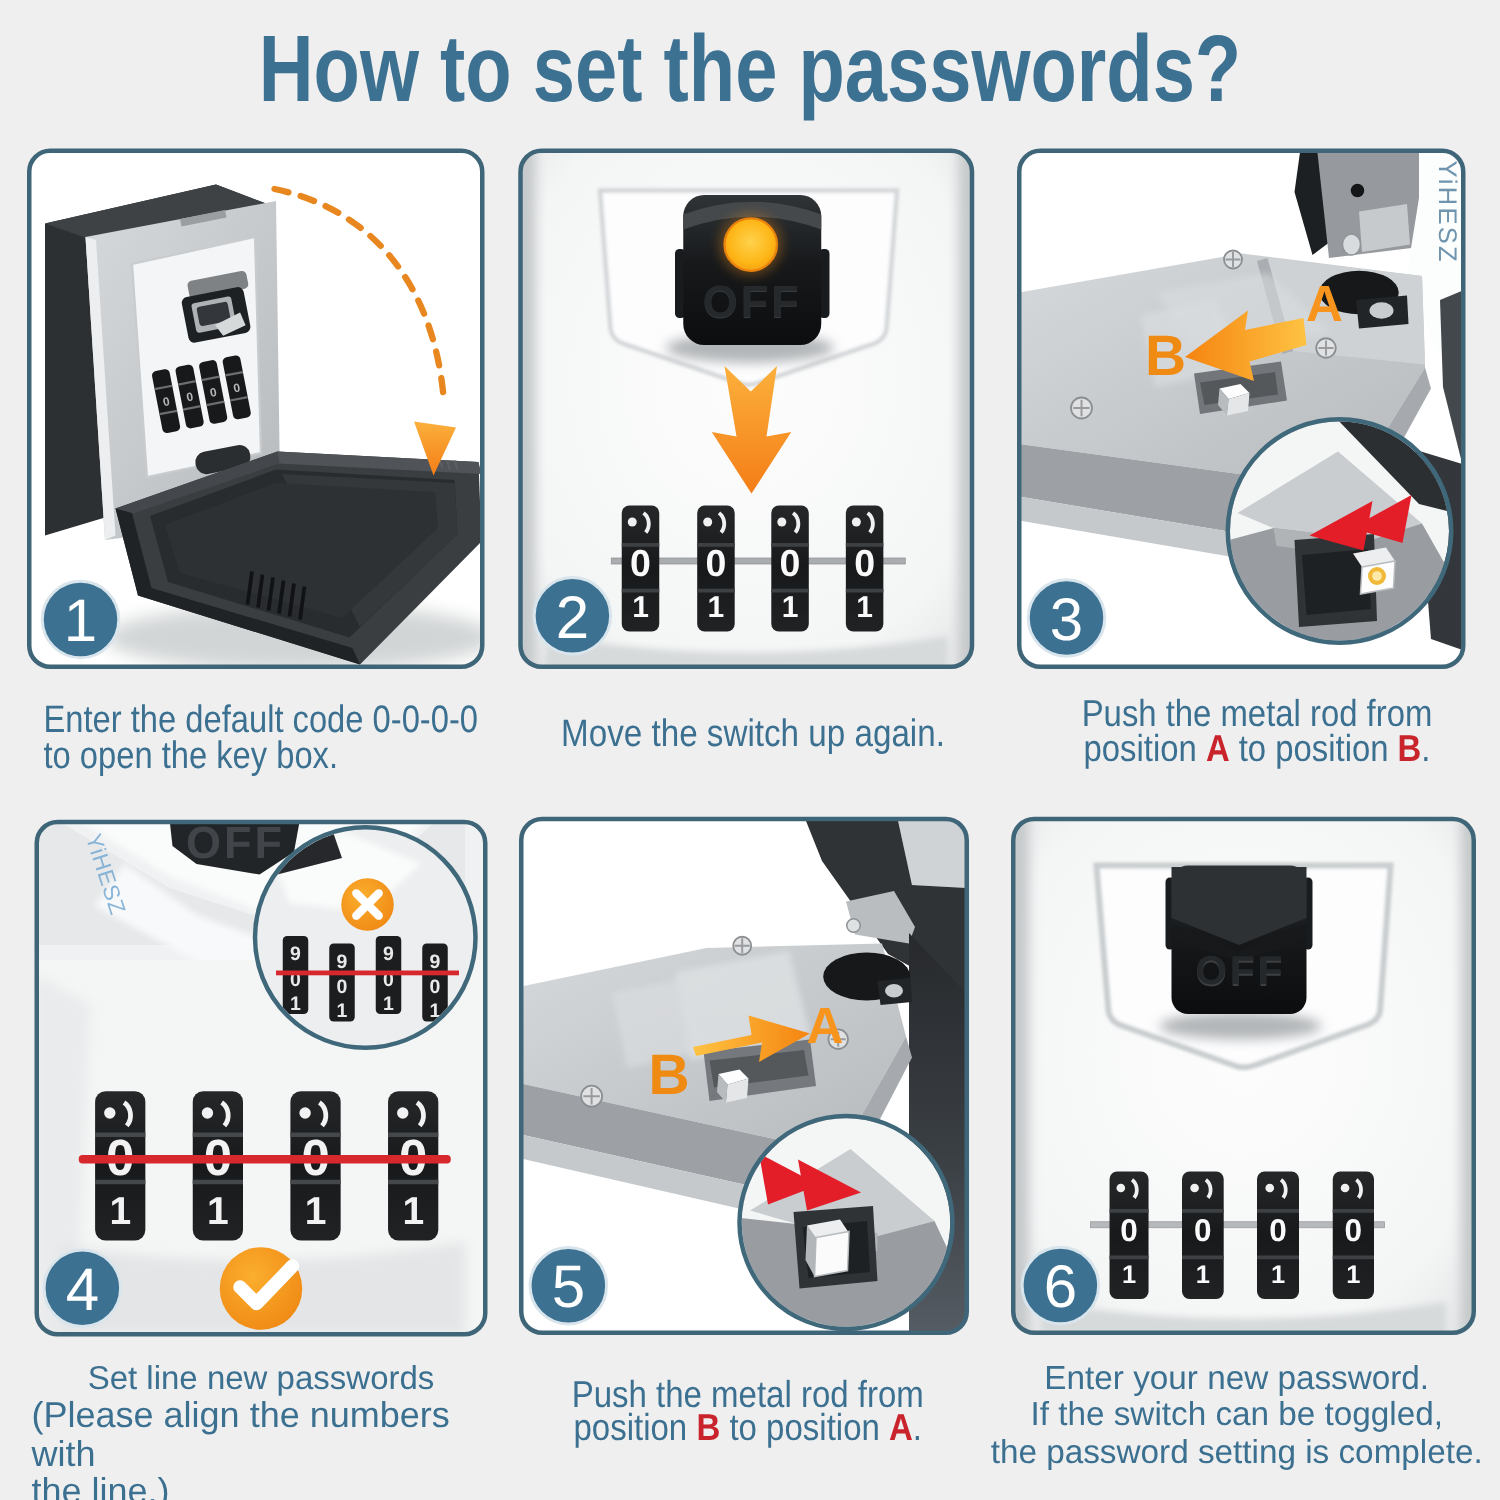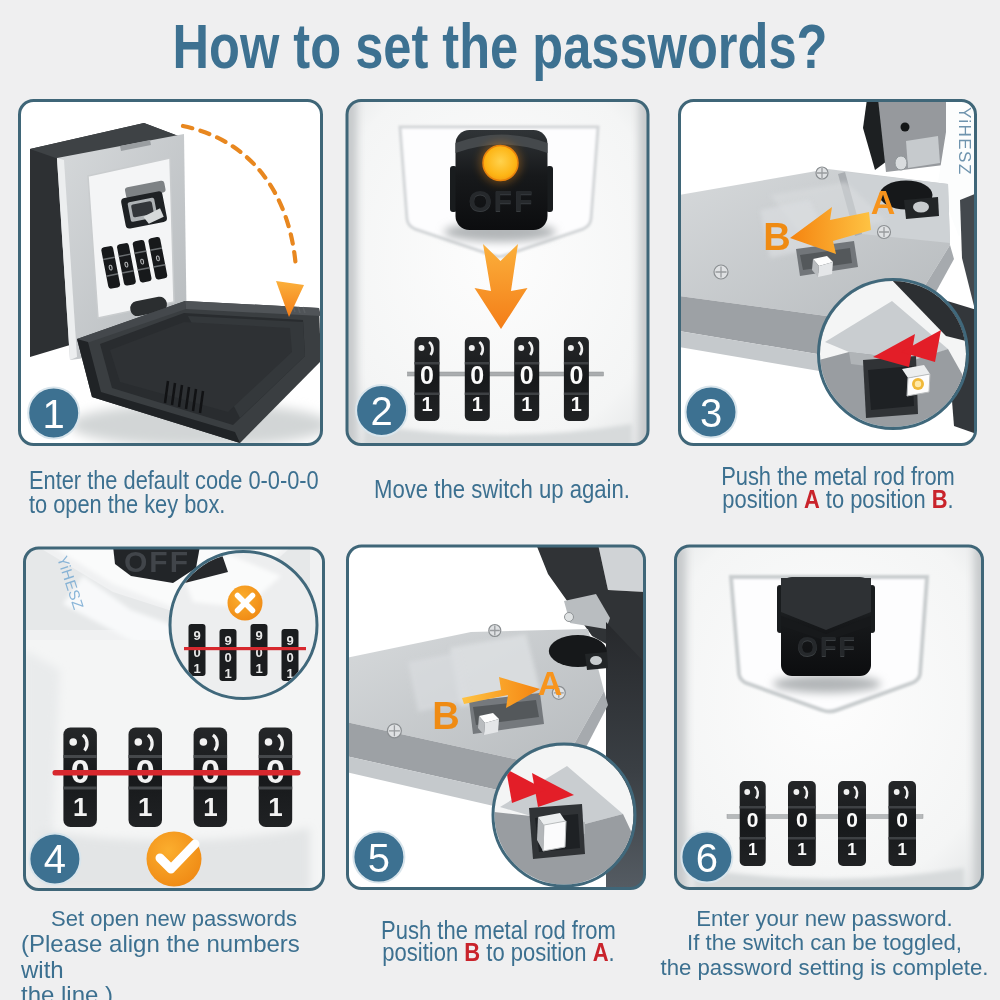--- a/index.html
+++ b/index.html
@@ -527,16 +527,16 @@
   <g>
     <circle cx="706.9" cy="857" r="25.5" fill="#3d7191" stroke="#d9e5ec" stroke-width="2"></circle>
     <text x="706.9" y="871.5">6</text>
   </g>
 </g>
 </svg>
 
 <div class="cap" style="left:29px;top:468px;width:400px;font-size:25.5px;line-height:24px;transform:scaleX(0.855);transform-origin:0 0;">Enter the default code 0-0-0-0<br>to open the key box.</div>
 <div class="cap" style="left:350px;top:477px;width:304px;font-size:25.5px;line-height:24px;text-align:center;transform:scaleX(0.868);">Move the switch up again.</div>
 <div class="cap" style="left:678px;top:465px;width:320px;font-size:25px;line-height:22.5px;text-align:center;transform:scaleX(0.876);">Push the metal rod from<br>position <span class="red">A</span> to position <span class="red">B</span>.</div>
-<div class="cap" style="left:23px;top:905.5px;width:302px;font-size:22px;line-height:25.5px;text-align:center;">Set open new passwords</div>
+<div class="cap" style="left:23px;top:905.5px;width:302px;font-size:22px;line-height:25.5px;text-align:center;">Set line new passwords</div>
 <div class="cap" style="left:21px;top:931px;width:306px;font-size:24px;line-height:25.5px;">(Please align the numbers with<br>the line.)</div>
 <div class="cap" style="left:341px;top:918.5px;width:315px;font-size:25px;line-height:22.5px;text-align:center;transform:scaleX(0.88);">Push the metal rod from<br>position <span class="red">B</span> to position <span class="red">A</span>.</div>
 <div class="cap" style="left:644px;top:906.5px;width:361px;font-size:22.2px;line-height:24.5px;text-align:center;">Enter your new password.<br>If the switch can be toggled,<br>the password setting is complete.</div>
 
 </body></html>

